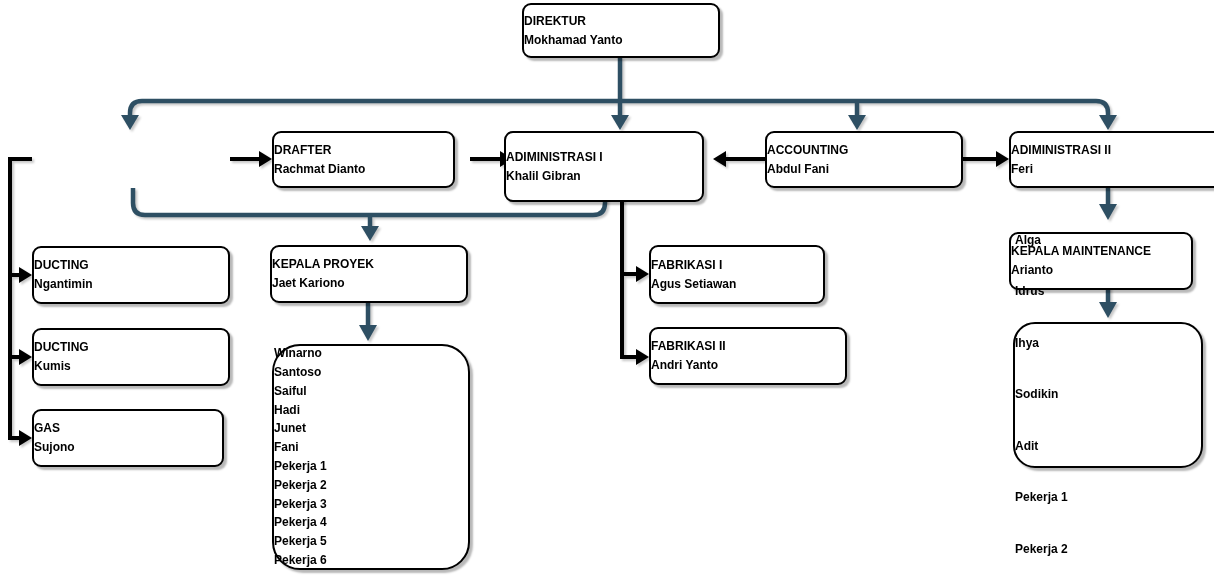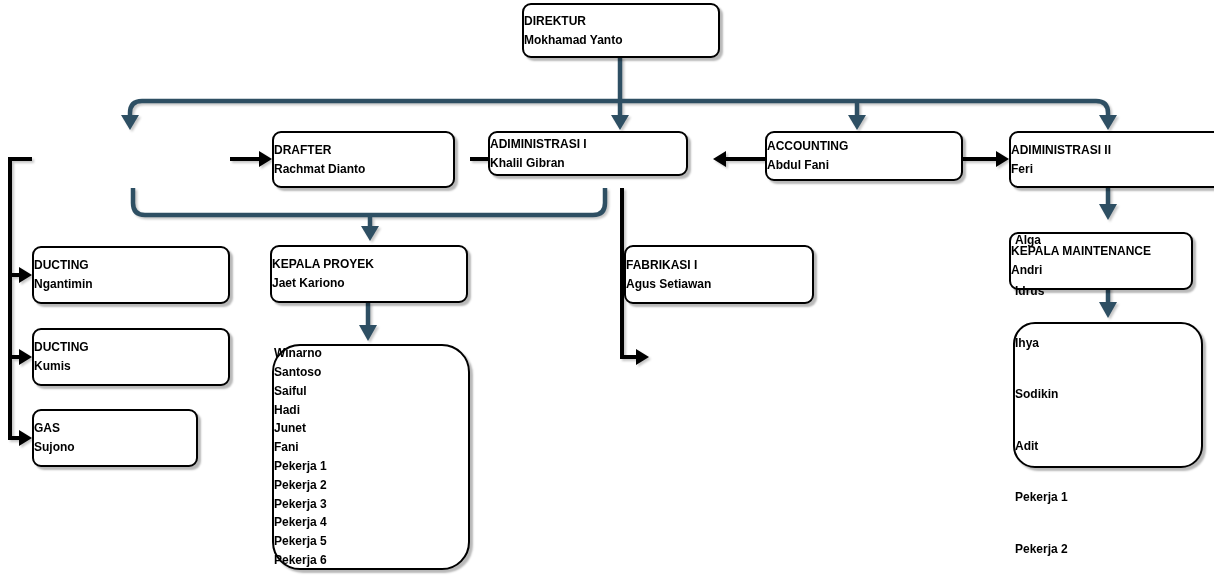--- a/index.html
+++ b/index.html
@@ -98,46 +98,46 @@
     <div class="t">DIREKTUR</div>
     <div class="n">Mokhamad Yanto</div>
   </div>
 
 
   <div class="node" style="left:272px;top:131px;width:183px;height:57px">
     <div class="t">DRAFTER</div>
     <div class="n">Rachmat Dianto</div>
   </div>
 
-  <div class="node" style="left:488px;top:131px;width:200px;height:45px">
+  <div class="node" style="left:504px;top:131px;width:200px;height:71px">
     <div class="t">ADIMINISTRASI I</div>
     <div class="n">Khalil Gibran</div>
   </div>
 
-  <div class="node" style="left:765px;top:131px;width:198px;height:50px">
+  <div class="node" style="left:765px;top:131px;width:198px;height:57px">
     <div class="t">ACCOUNTING</div>
     <div class="n">Abdul Fani</div>
   </div>
 
   <div class="node" style="left:1009px;top:131px;width:234px;height:57px">
     <div class="t">ADIMINISTRASI II</div>
     <div class="n">Feri</div>
   </div>
 
   <div class="node" style="left:32px;top:246px;width:198px;height:58px">
     <div class="t">DUCTING</div>
     <div class="n">Ngantimin</div>
   </div>
 
   <div class="node" style="left:32px;top:328px;width:198px;height:58px">
     <div class="t">DUCTING</div>
     <div class="n">Kumis</div>
   </div>
 
-  <div class="node" style="left:32px;top:409px;width:166px;height:58px">
+  <div class="node" style="left:32px;top:409px;width:192px;height:58px">
     <div class="t">GAS</div>
     <div class="n">Sujono</div>
   </div>
 
   <div class="node" style="left:270px;top:245px;width:198px;height:58px">
     <div class="t">KEPALA PROYEK</div>
     <div class="n">Jaet Kariono</div>
   </div>
 
   <div class="node list" style="left:272px;top:344px;width:198px;height:226px">
@@ -148,29 +148,33 @@
     <div>Junet</div>
     <div>Fani</div>
     <div>Pekerja 1</div>
     <div>Pekerja 2</div>
     <div>Pekerja 3</div>
     <div>Pekerja 4</div>
     <div>Pekerja 5</div>
     <div>Pekerja 6</div>
   </div>
 
-  <div class="node" style="left:624px;top:245px;width:190px;height:59px">
+  <div class="node" style="left:649px;top:245px;width:176px;height:59px">
     <div class="t">FABRIKASI I</div>
     <div class="n">Agus Setiawan</div>
   </div>
 
+  <div class="node" style="left:649px;top:327px;width:198px;height:58px">
+    <div class="t">FABRIKASI II</div>
+    <div class="n">Andri Yanto</div>
+  </div>
 
   <div class="node" style="left:1009px;top:232px;width:184px;height:58px">
     <div class="t">KEPALA MAINTENANCE</div>
-    <div class="n">Andri</div>
+    <div class="n">Arianto</div>
   </div>
 
   <div class="node list small" style="left:1013px;top:322px;width:190px;height:146px">
     <div>Alga</div>
     <div>Idrus</div>
     <div>Ihya</div>
     <div>Sodikin</div>
     <div>Adit</div>
     <div>Pekerja 1</div>
     <div>Pekerja 2</div>

